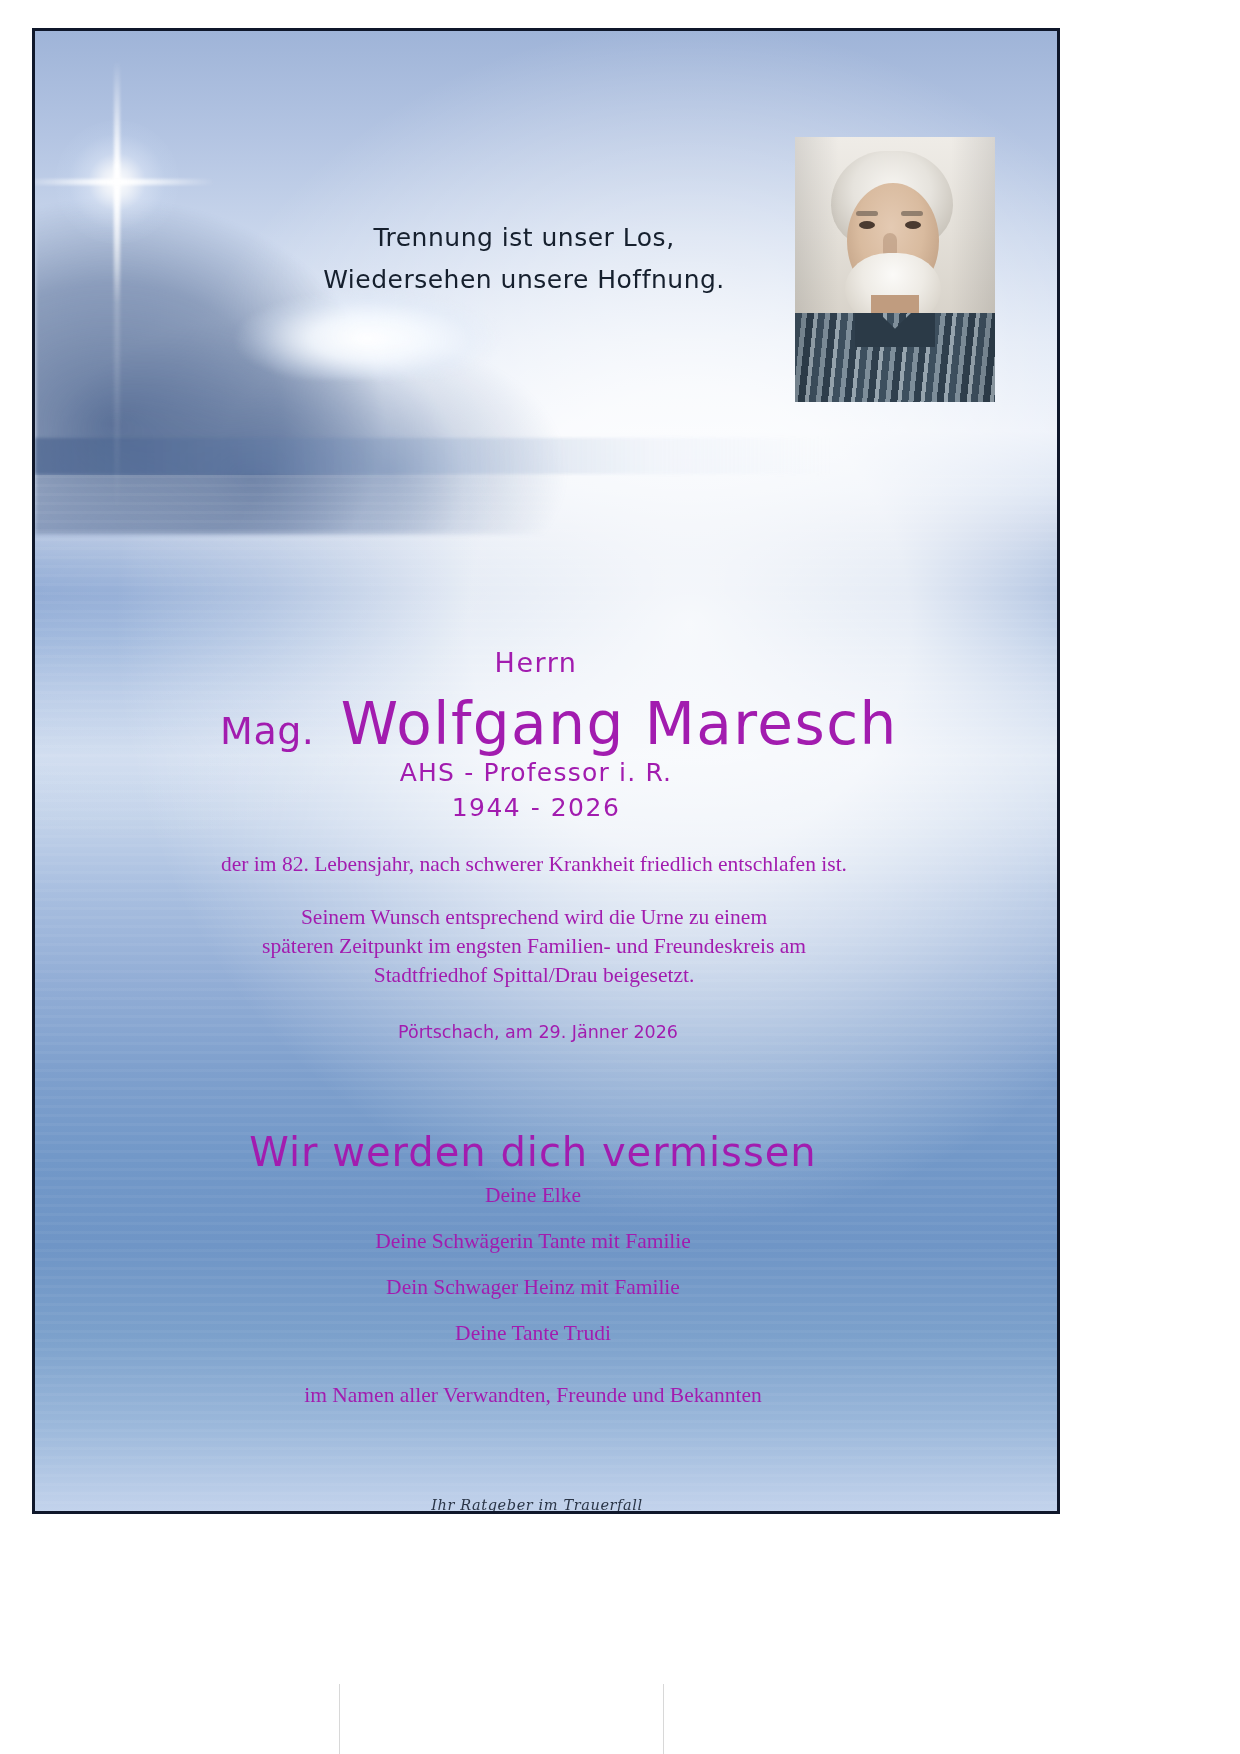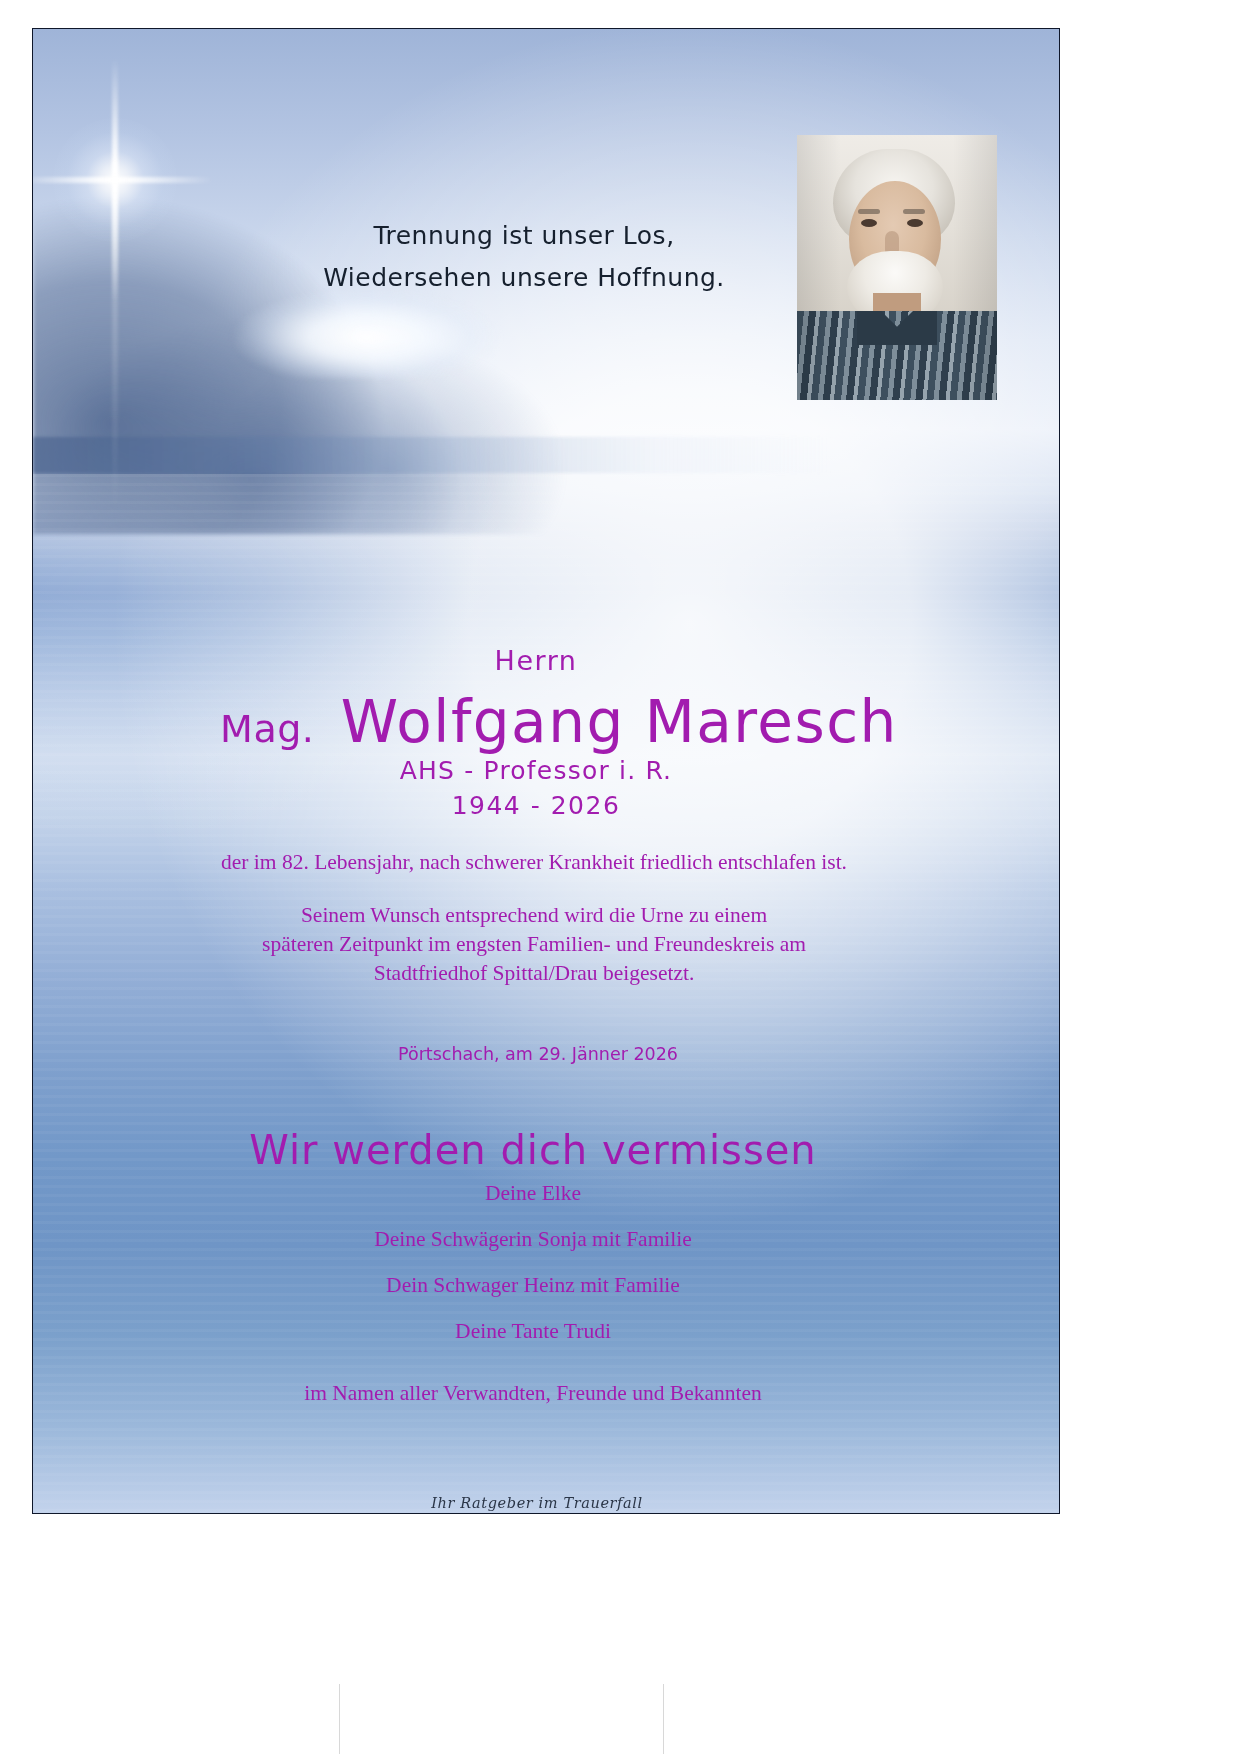--- a/index.html
+++ b/index.html
@@ -24,21 +24,21 @@
     background: #ffffff;
   }
 
   
   #card-frame {
     position: absolute;
     left: 32px;
     top: 28px;
     width: 1028px;
     height: 1486px;
-    border: 1px solid #0f172a;
+    border: 3px solid #0f172a;
     box-sizing: border-box;
     overflow: hidden;
     background: #eef2fa;
   }
 
   
   #bg-lake {
     position: absolute;
     inset: 0;
     background:
@@ -332,21 +332,20 @@
     line-height: 29px;
     transform: translateX(-12px);
   }
 
   
   #place-date {
     top: 991px;
     font-size: 17.5px;
     font-family: "DejaVu Sans", sans-serif;
     transform: translateX(-8px);
-    margin-top: 24px;
   }
 
   
   #farewell {
     top: 1098px;
     font-size: 40px;
     letter-spacing: 1px;
     transform: translateX(-13px);
   }
 
@@ -457,21 +456,21 @@
 
       <div class="tx serif" id="burial">Seinem Wunsch entsprechend wird die Urne zu einem
 späteren Zeitpunkt im engsten Familien- und Freundeskreis am
 Stadtfriedhof Spittal/Drau beigesetzt.</div>
 
       <div class="tx" id="place-date">Pörtschach, am 29. Jänner 2026</div>
 
       <div class="tx script" id="farewell">Wir werden dich vermissen</div>
 
       <div class="tx serif mourner" id="mourner-0">Deine Elke</div>
-      <div class="tx serif mourner" id="mourner-1">Deine Schwägerin Sonja mit Familie</div>
+      <div class="tx serif mourner" id="mourner-1">Deine Schwägerin Tante mit Familie</div>
       <div class="tx serif mourner" id="mourner-2">Dein Schwager Heinz mit Familie</div>
       <div class="tx serif mourner" id="mourner-3">Deine Tante Trudi</div>
 
       <div class="tx serif" id="closing">im Namen aller Verwandten, Freunde und Bekannten</div>
 
       <div id="footer">
         <div class="fancy">Ihr Ratgeber im Trauerfall</div>
         <div class="fine">Bestattung Spittal an der Drau GmbH, Tel. Nr. 04762/5650-341</div>
 
       </div>

